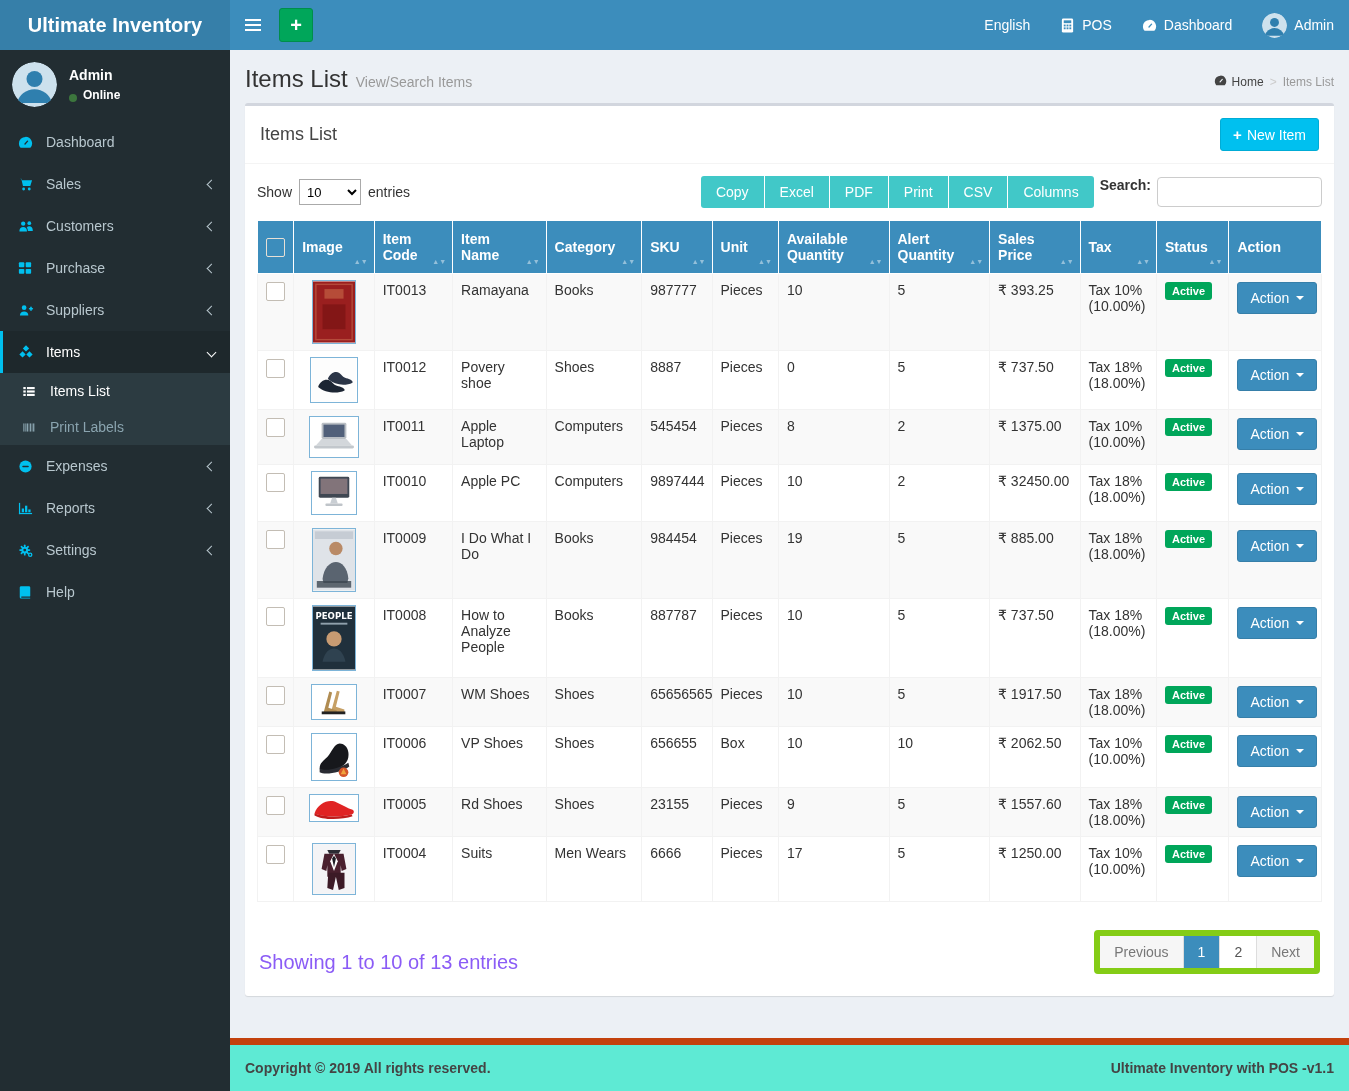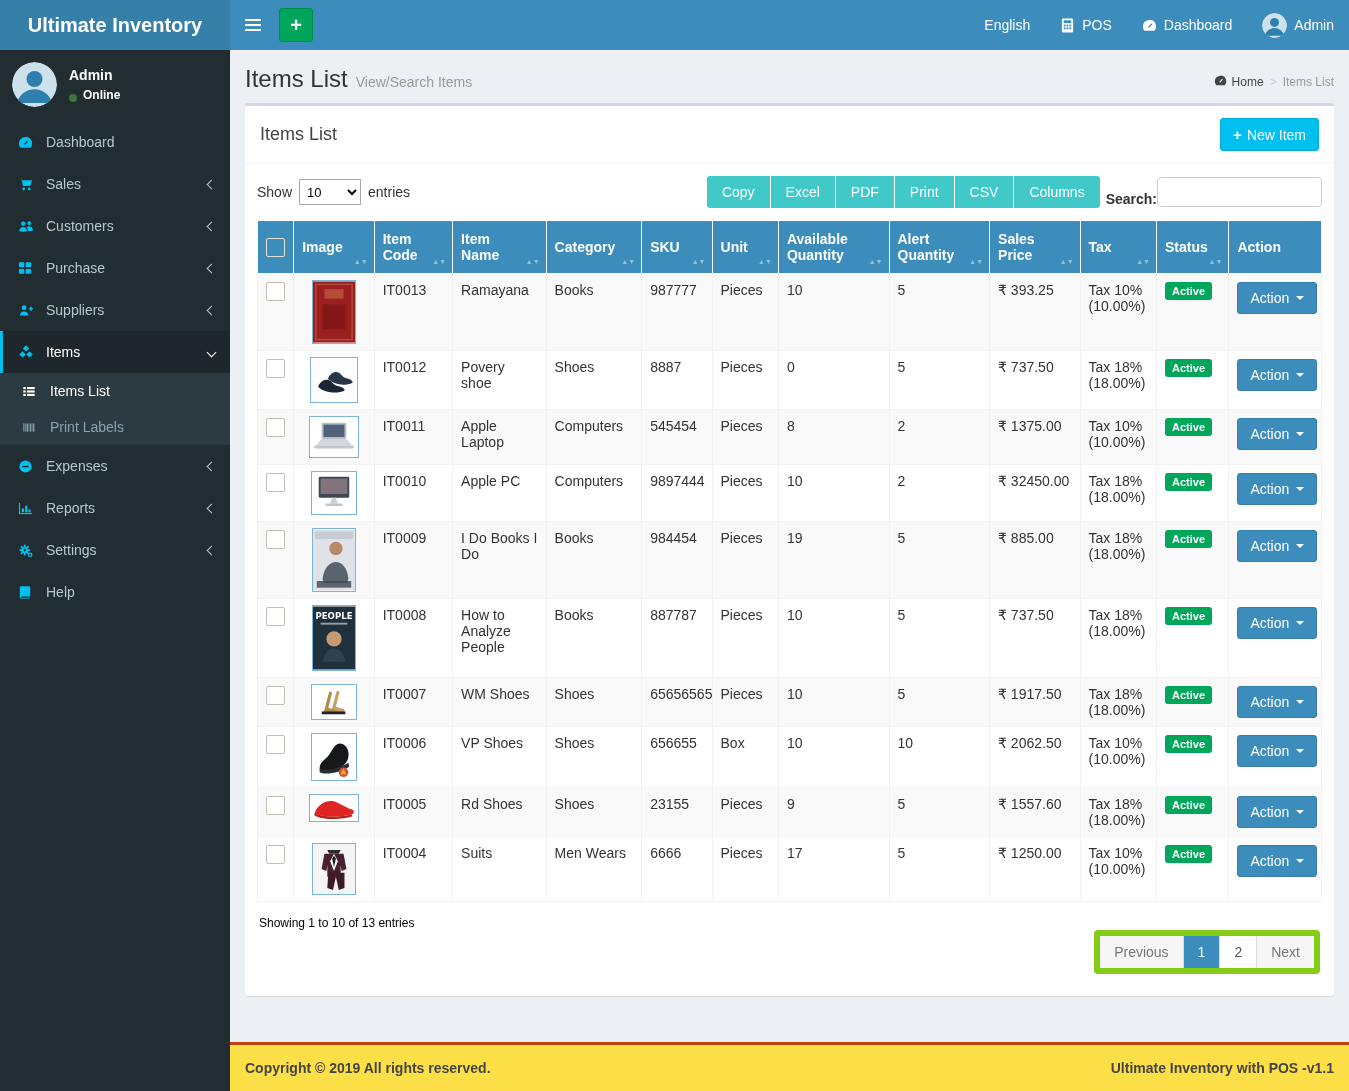--- a/index.html
+++ b/index.html
@@ -68,21 +68,21 @@
   
   .controls { display:flex; align-items:center; margin-bottom:12px; }
   .length { display:flex; align-items:center; gap:7px; font-size:14px; color:#333; }
   .length select { width:62px; height:26px; border:1px solid #aaa; font-size:13px; padding:1px 3px;
     font-family:inherit; background:#fff; }
   .export { margin-left:auto; display:flex; }
   .export button { background:#41c8c8; color:#fff; border:1px solid #fff; border-width:0 1px 0 0;
     padding:8px 15px; font-size:14px; cursor:pointer; font-family:inherit; }
   .export button:first-child { border-radius:3px 0 0 3px; }
   .export button:last-child { border-radius:0 3px 3px 0; border-right:none; }
-  .search { display:flex; align-items:flex-end; margin-left:6px; }
+  .search { display:flex; align-items:flex-start; gap:6px; margin-left:6px; }
   .search label { font-size:14px; color:#333; font-weight:bold; }
   .search input { width:165px; height:30px; border:1px solid #ccc; border-radius:4px; padding:4px 8px;
     font-family:inherit; font-size:13px; }
 
   
   table { width:100%; border-collapse:collapse; table-layout:fixed; border:1px solid #f0f0f0; }
   thead th { background:#3c8dbc; color:#fff; font-weight:bold; font-size:14px; text-align:left;
     padding:10px 8px; border:1px solid rgba(255,255,255,.25); vertical-align:middle; position:relative; cursor:pointer; }
   thead th.sortable { padding-right:24px; }
   .sort { position:absolute; right:6px; bottom:9px; display:flex; flex-direction:column; line-height:5px;
@@ -98,29 +98,29 @@
   .badge-active { background:#00a65a; color:#fff; font-size:11px; font-weight:bold; padding:3px 7px;
     border-radius:3px; display:inline-block; }
   .btn-action { background:#3c8dbc; border:1px solid #367fa9; color:#fff; font-size:14px; padding:7px 12px;
     border-radius:3px; cursor:pointer; display:inline-flex; align-items:center; gap:7px; font-family:inherit; }
   .caret { width:0; height:0; border-left:4px solid transparent; border-right:4px solid transparent;
     border-top:4px solid #fff; display:inline-block; }
   td.nowrap { white-space:nowrap; }
 
   
   .table-footer { display:flex; align-items:flex-start; padding:14px 2px 10px 2px; }
-  .info { font-size:12px; color:#000000; }
+  .info { font-size:20px; color:#8b5cf6;margin-top:35px; }
   .pagination { margin-left:auto; margin-top:14px; display:flex; border:6px solid #84cc16; border-radius:4px; overflow:hidden; }
   .pagination .pg { padding:8px 14px; font-size:14px; border-right:1px solid #ddd; cursor:pointer; background:#f6f6f6; color:#777; }
   .pagination .pg:last-child { border-right:none; }
   .pagination .pg.num { background:#fff; color:#555; }
   .pagination .pg.active { background:#3c8dbc; color:#fff; }
 
   
-  .footer { margin-top:auto; background:#fde047; border-top:3px solid #c2410c; padding:15px;
+  .footer { margin-top:auto; background:#5eead4; border-top:7px solid #c2410c; padding:15px;
     display:flex; font-size:14px; color:#444; font-weight:bold; }
   .footer .right { margin-left:auto; }
 </style>
 </head>
 <body>
 
 <div class="navbar">
   <div class="logo">Ultimate Inventory</div>
   <div class="nav-rest">
     <div class="hamburger">
@@ -552,21 +552,21 @@
     <td class="c-img">
                   <svg class="thumb" viewBox="0 0 44 64" width="44" height="64">
                     <rect width="44" height="64" fill="#dfe3e8"></rect>
                     <rect x="2" y="2" width="40" height="8" fill="#c6ccd4"></rect>
                     <circle cx="24" cy="20" r="7" fill="#b98a66"></circle>
                     <path d="M10 52c1-12 8-18 14-18s12 6 13 17l-1 5H11z" fill="#5a6470"></path>
                     <rect x="4" y="54" width="36" height="7" fill="#3c4650" opacity=".8"></rect>
                   </svg>
                 </td>
     <td>IT0009</td>
-    <td>I Do Books I Do</td>
+    <td>I Do What I Do</td>
     <td>Books</td>
     <td>984454</td>
     <td>Pieces</td>
     <td>19</td>
     <td>5</td>
     <td class="nowrap">₹ 885.00</td>
     <td>Tax 18% (18.00%)</td>
     <td><span class="badge-active">Active</span></td>
     <td>
       <button class="btn-action">

